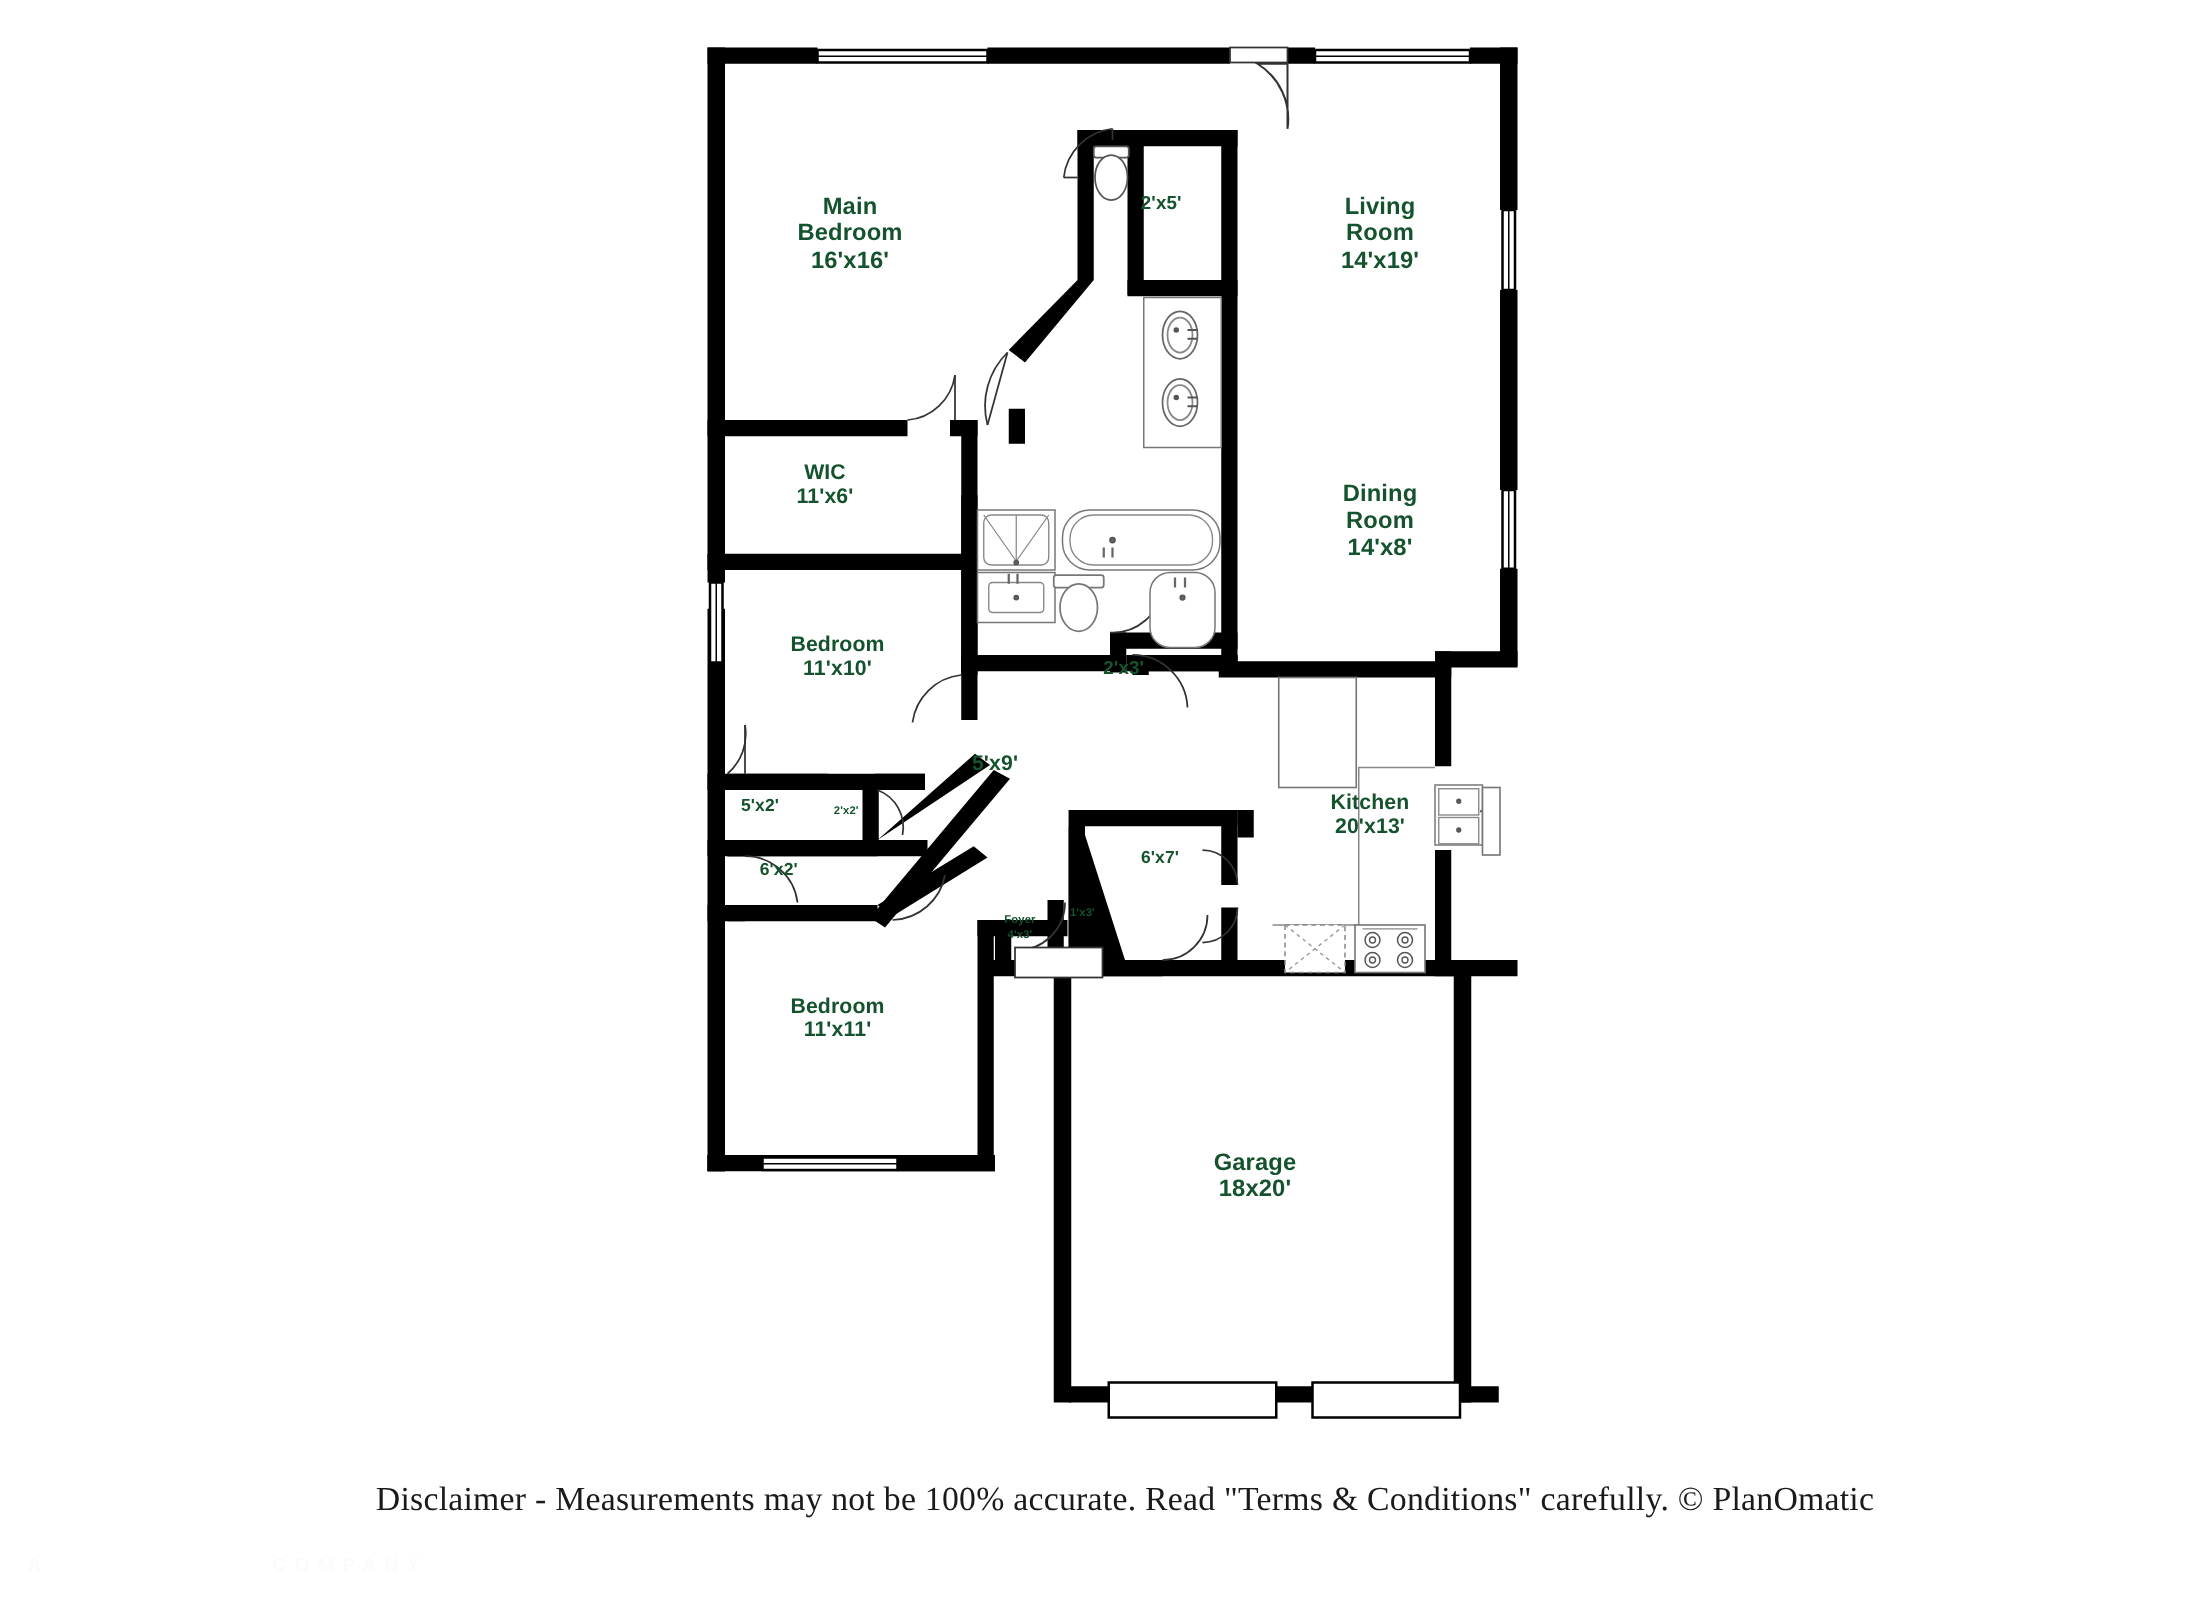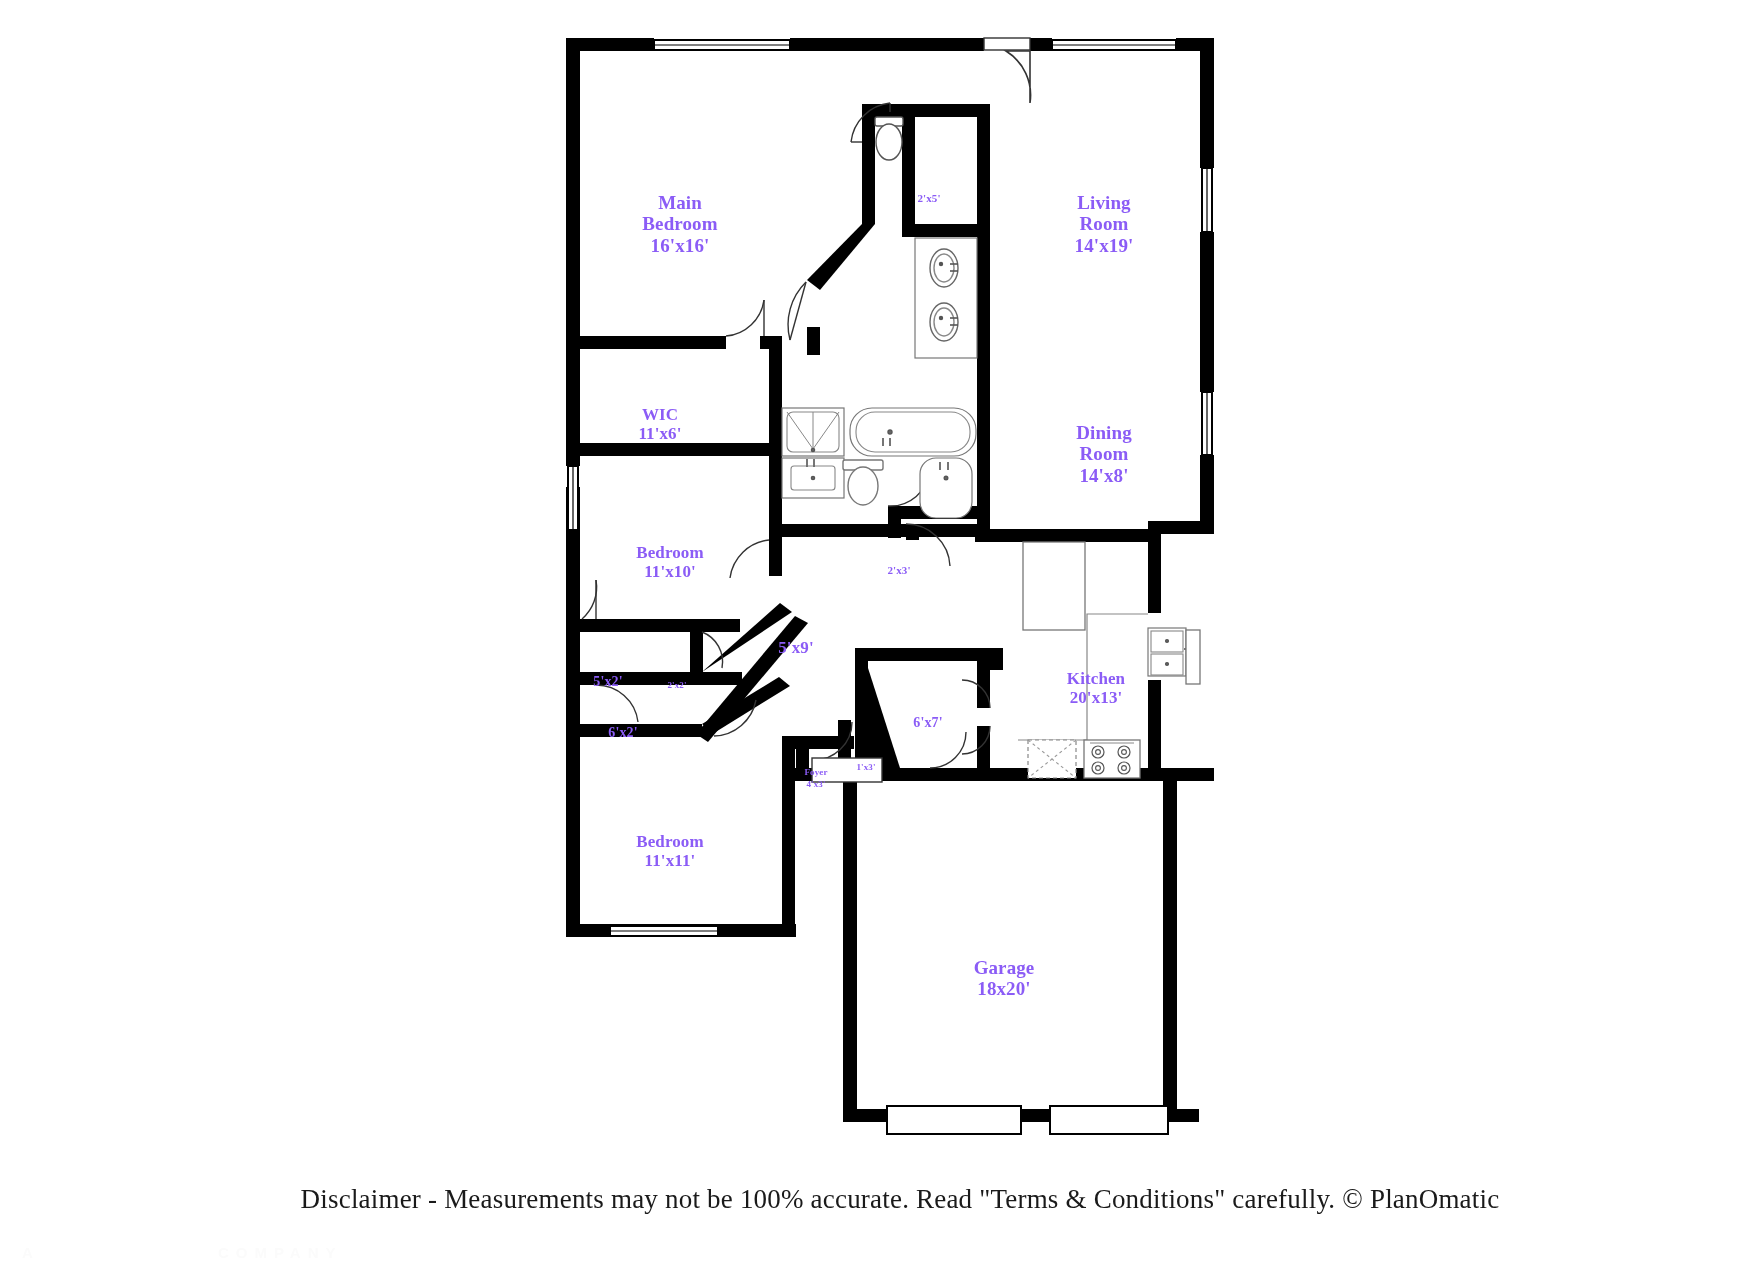--- a/index.html
+++ b/index.html
@@ -8,33 +8,32 @@
     width:1760px;height:1280px;
     font-family:"Liberation Serif", serif;
     position:relative;overflow:hidden;
   }
   #plan-stage{
     position:absolute;left:0;top:0;width:1760px;height:1280px;
   }
   svg#floorplan{display:block;}
   .room-label{
     position:absolute;
-    font-family:Liberation Serif, serif;
+    font-family:Liberation Sans, sans-serif;
     font-weight:bold;
-    color:#8b5cf6;
+    color:#14532d;
     text-align:center;
     line-height:1.12;
     white-space:pre;
     letter-spacing:0.1px;
-    margin-top:37px;
   }
   .rl-big{font-size:19px;}
   .rl-mid{font-size:17px;}
   .rl-sm{font-size:14px;}
-  .rl-xs{font-size:11px;}
+  .rl-xs{font-size:15px;}
   .rl-xxs{font-size:9px;}
   #disclaimer{
     position:absolute;
     left:0;right:0;
     top:1184px;
     text-align:center;
     font-family:"Liberation Serif", serif;
     font-size:27px;
     color:#1a1a1a;
     letter-spacing:0.2px;

